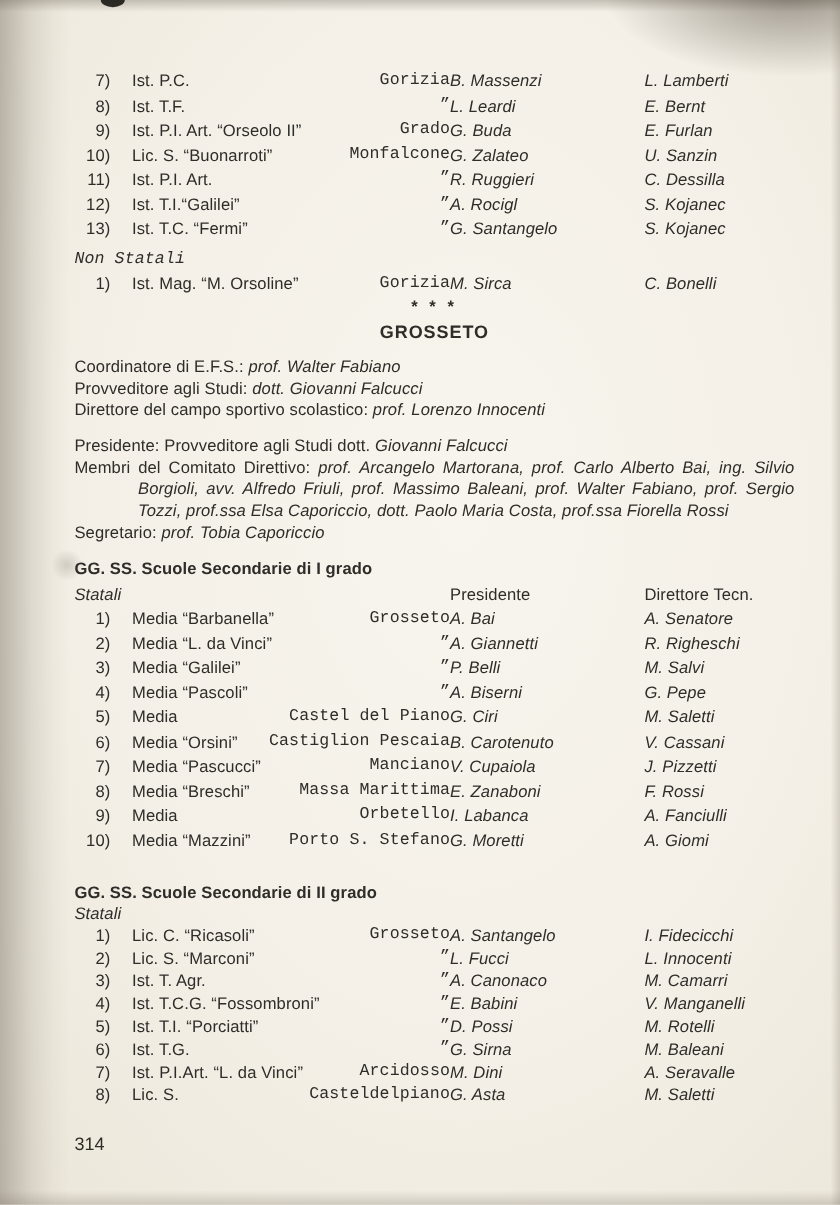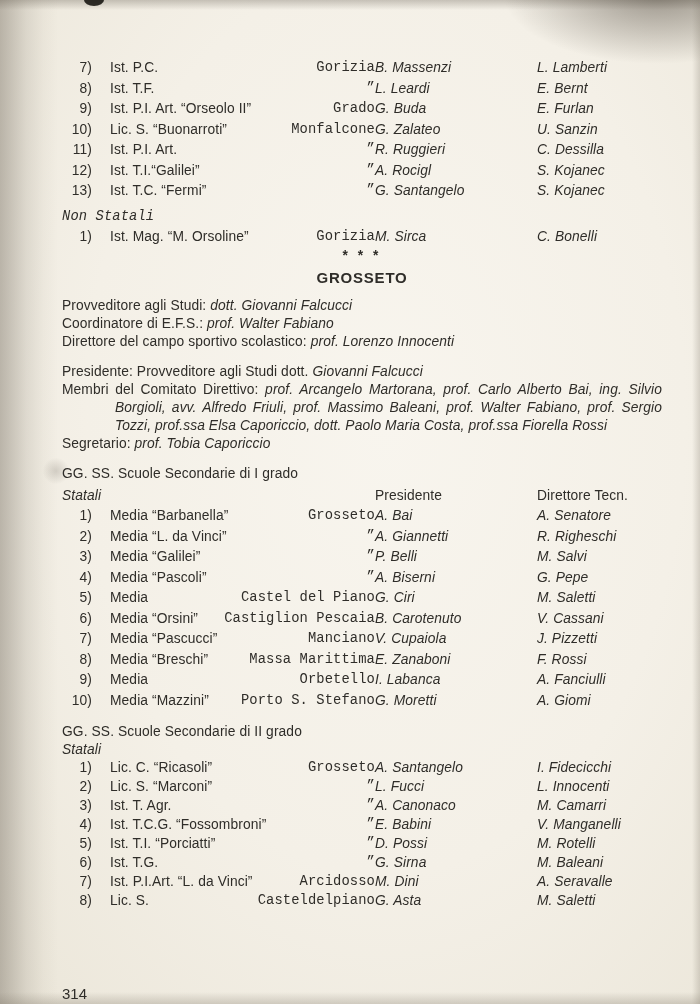--- a/index.html
+++ b/index.html
@@ -51,26 +51,26 @@
 
   .intro { margin-top:10px; }
   .intro .line { line-height:18px; }
 
   .unione { margin-top:12px; }
   .unione .subheading { font-size:13.8px; font-weight:bold; line-height:18px; }
   .unione .line { line-height:18px; }
   .hang { padding-left:53px; text-indent:-53px; text-align:justify; }
 
   .grado { margin-top:12px; }
-  .grado .subheading { font-size:13.8px; font-weight:normal; line-height:18px; }
+  .grado .subheading { font-size:13.8px; font-weight:bold; line-height:18px; }
   .grado .statali-line { line-height:17px; }
   .header-row { line-height:21px; margin-top:2px; }
-  .ii { margin-top:12px; }
-
-  .page-number { position:absolute; left:62px; top:945px; font-size:15px; line-height:18px;margin-top:40px; }
+  .ii { margin-top:24px; }
+
+  .page-number { position:absolute; left:62px; top:945px; font-size:15px; line-height:18px; }
 </style>
 </head>
 <body>
 
 <div class="page">
   <div class="artifact binding-shadow"></div>
   <div class="artifact top-edge"></div>
   <div class="artifact corner-smudge"></div>
   <div class="artifact ink-mark"></div>
   <div class="artifact smudge-mid-left"></div>
@@ -156,22 +156,22 @@
             <span class="c-pres italic">M. Sirca</span>
             <span class="c-dir italic">C. Bonelli</span>
           </div>
         </div>
       <div class="separator">* * *</div>
     </section>
 
     <h1 class="city-title">GROSSETO</h1>
 
     <section class="intro">
+      <p class="line"><span>Coordinatore di E.F.S.:</span> <span class="italic">prof. Walter Fabiano</span></p>
       <p class="line"><span>Provveditore agli Studi:</span> <span class="italic">dott. Giovanni Falcucci</span></p>
-      <p class="line"><span>Coordinatore di E.F.S.:</span> <span class="italic">prof. Walter Fabiano</span></p>
       <p class="line"><span>Direttore del campo sportivo scolastico:</span> <span class="italic">prof. Lorenzo Innocenti</span></p>
     </section>
 
     <section class="unione">
       <p class="line"><span>Presidente:</span> <span>Provveditore agli Studi dott.</span> <span class="italic">Giovanni Falcucci</span></p>
       <p class="line hang"><span>Membri del Comitato Direttivo:</span> <span class="italic">prof. Arcangelo Martorana, prof. Carlo Alberto Bai, ing. Silvio Borgioli, avv. Alfredo Friuli, prof. Massimo Baleani, prof. Walter Fabiano, prof. Sergio Tozzi, prof.ssa Elsa Caporiccio, dott. Paolo Maria Costa, prof.ssa Fiorella Rossi</span></p>
       <p class="line"><span>Segretario:</span> <span class="italic">prof. Tobia Caporiccio</span></p>
     </section>
 
     <section class="grado">

